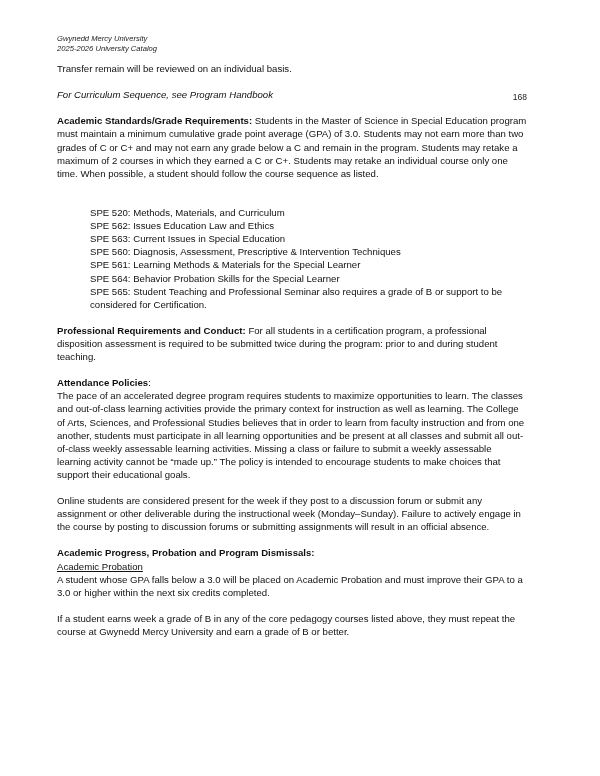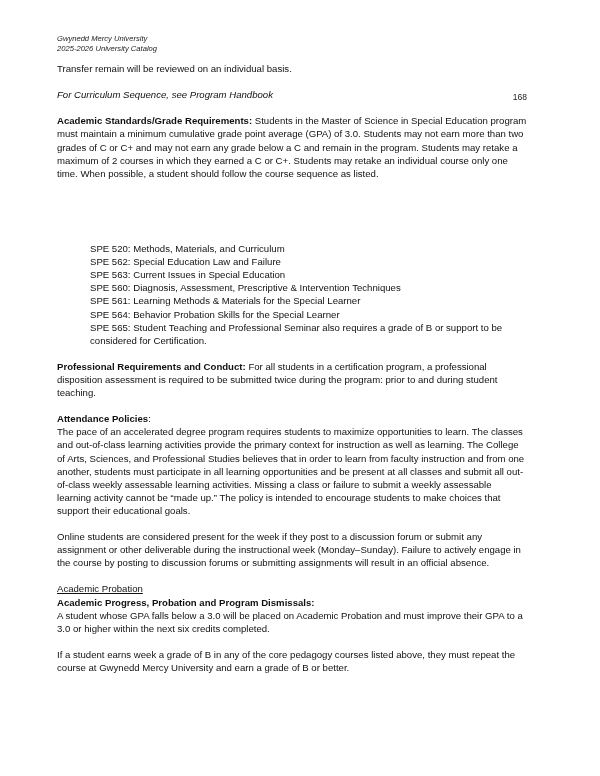--- a/index.html
+++ b/index.html
@@ -6,21 +6,21 @@
     body { width: 600px; height: 776px; position: relative; overflow: hidden;
       font-family: "Liberation Sans", "DejaVu Sans", sans-serif; color: #111; }
     .page { position: absolute; left: 57px; top: 34px; width: 470px; }
     .hdr { font-size: 7.6px; font-style: italic; line-height: 10px; color: #222; }
     .pagenum { position: absolute; right: 0; top: 10px; font-size: 8.5px; color: #222; margin-top: 48px; }
     .p { font-size: 9.6px; line-height: 13.1px; margin: 0; }
     .gap { height: 13.1px; }
     .it { font-style: italic; }
     .b { font-weight: bold; }
     .u { text-decoration: underline; }
-    .list { padding-left: 33px; margin-top: 36px; }
+    .list { padding-left: 33px; }
   </style>
 </head>
 <body>
 
 <div class="page">
   <div style="position:relative;">
     <div class="hdr">Gwynedd Mercy University</div>
     <div class="hdr">2025-2026 University Catalog</div>
     <div class="pagenum">168</div>
   </div>
@@ -30,36 +30,36 @@
   <div class="gap"></div>
   <p class="p it">For Curriculum Sequence, see Program Handbook</p>
   <div class="gap"></div>
 
   <p class="p"><span class="b">Academic Standards/Grade Requirements:</span><span> Students in the Master of Science in Special Education program must maintain a minimum cumulative grade point average (GPA) of 3.0. Students may not earn more than two grades of C or C+ and may not earn any grade below a C and remain in the program. Students may retake a maximum of 2 courses in which they earned a C or C+. Students may retake an individual course only one time. When possible, a student should follow the course sequence as listed.</span></p>
   <div class="gap"></div>
   <div class="gap"></div>
 
   <div class="list">
     <p class="p">SPE 520: Methods, Materials, and Curriculum</p>
-    <p class="p">SPE 562: Special Education Law and Failure</p>
+    <p class="p">SPE 562: Issues Education Law and Ethics</p>
     <p class="p">SPE 563: Current Issues in Special Education</p>
     <p class="p">SPE 560: Diagnosis, Assessment, Prescriptive &amp; Intervention Techniques</p>
     <p class="p">SPE 561: Learning Methods &amp; Materials for the Special Learner</p>
     <p class="p">SPE 564: Behavior Probation Skills for the Special Learner</p>
     <p class="p">SPE 565: Student Teaching and Professional Seminar also requires a grade of B or support to be considered for Certification.</p>
   </div>
   <div class="gap"></div>
 
   <p class="p"><span class="b">Professional Requirements and Conduct:</span><span> For all students in a certification program, a professional disposition assessment is required to be submitted twice during the program: prior to and during student teaching.</span></p>
   <div class="gap"></div>
 
   <p class="p"><span class="b">Attendance Policies</span><span>:</span></p>
   <p class="p">The pace of an accelerated degree program requires students to maximize opportunities to learn. The classes and out-of-class learning activities provide the primary context for instruction as well as learning. The College of Arts, Sciences, and Professional Studies believes that in order to learn from faculty instruction and from one another, students must participate in all learning opportunities and be present at all classes and submit all out-of-class weekly assessable learning activities. Missing a class or failure to submit a weekly assessable learning activity cannot be “made up.” The policy is intended to encourage students to make choices that support their educational goals.</p>
   <div class="gap"></div>
   <p class="p">Online students are considered present for the week if they post to a discussion forum or submit any assignment or other deliverable during the instructional week (Monday–Sunday). Failure to actively engage in the course by posting to discussion forums or submitting assignments will result in an official absence.</p>
   <div class="gap"></div>
 
+  <p class="p b">Academic Progress, Probation and Program Dismissals:</p>
   <p class="p u">Academic Probation</p>
-  <p class="p b">Academic Progress, Probation and Program Dismissals:</p>
   <p class="p">A student whose GPA falls below a 3.0 will be placed on Academic Probation and must improve their GPA to a 3.0 or higher within the next six credits completed.</p>
   <div class="gap"></div>
   <p class="p">If a student earns week a grade of B in any of the core pedagogy courses listed above, they must repeat the course at Gwynedd Mercy University and earn a grade of B or better.</p>
 </div>
 
 </body></html>

